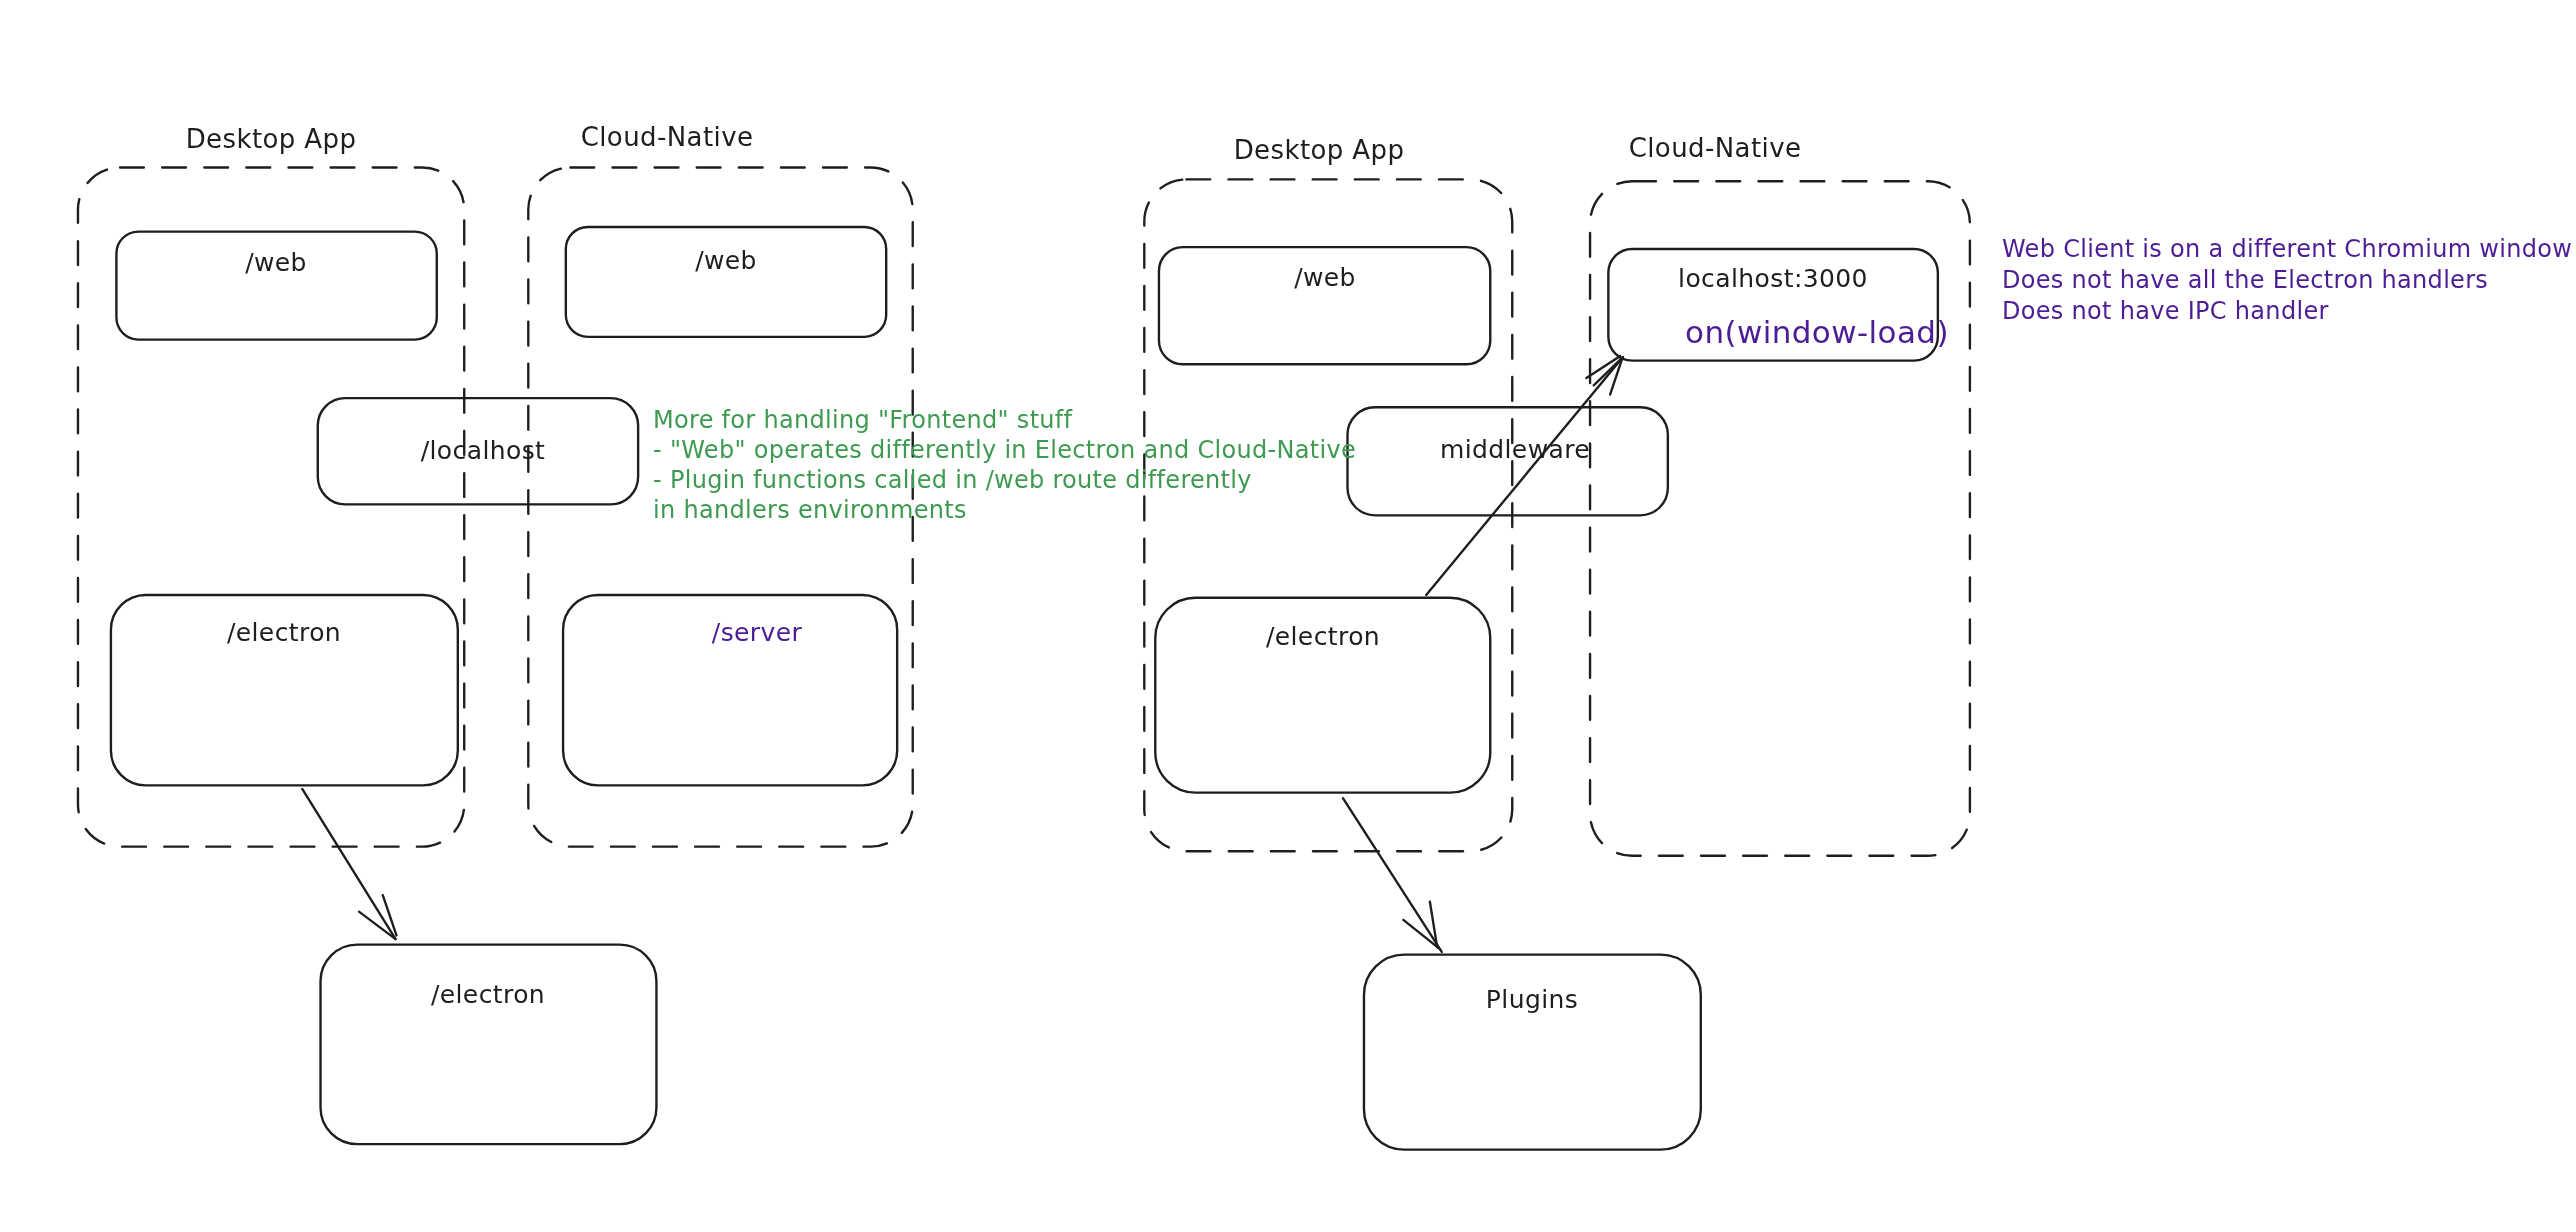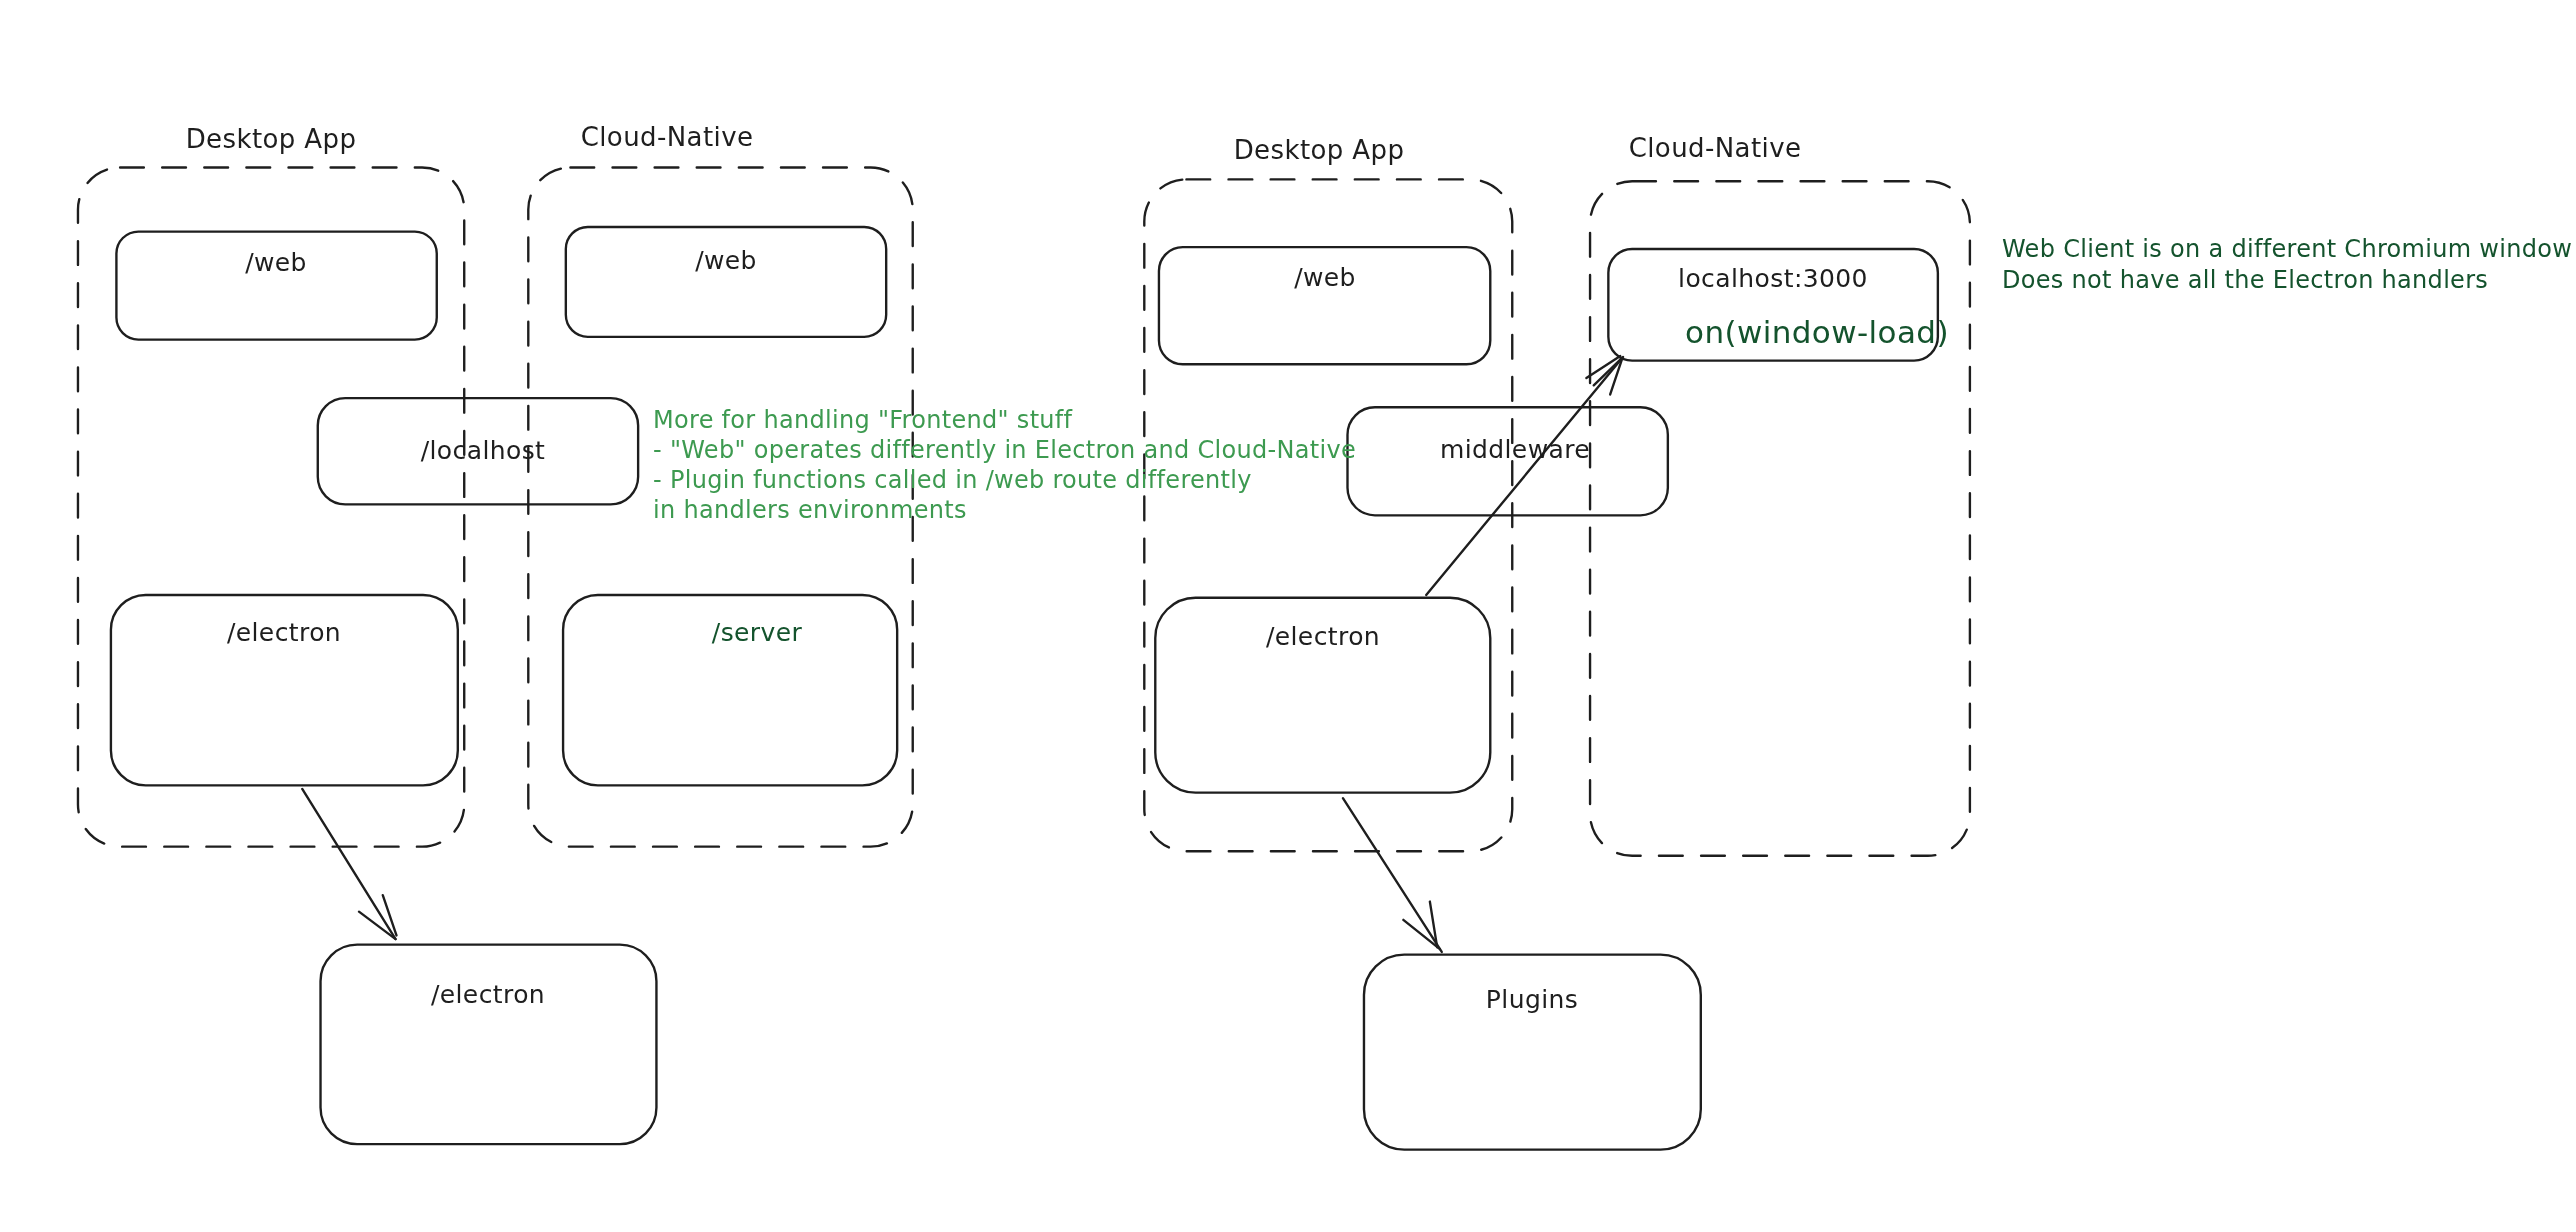--- a/index.html
+++ b/index.html
@@ -18,21 +18,21 @@
     white-space:nowrap;
     font-size:25px;
     letter-spacing:0.4px;
   }
   .grp{font-size:26px;}
   .small{font-size:31px;}
   .note{position:absolute;white-space:nowrap;font-size:24px;letter-spacing:0.3px;}
   .note div{height:30px;line-height:30px;}
   .note-red div{height:31px;line-height:31px;}
   .green{color:#3d9a50;}
-  .red{color:#14532d;}
+  .red{color:#4c1d95;}
 </style>
 </head>
 <body>
 
 <div id="canvas">
 
   <svg class="layer" width="2576" height="1232" viewBox="0 0 2814 1346">
     <g stroke="#1e1e1e" stroke-width="2.6" fill="none" stroke-linecap="round">
 
       <rect x="85" y="183" width="422" height="742" rx="46" stroke-dasharray="26 20"></rect>
@@ -97,16 +97,17 @@
   <div class="lbl" style="left:1325px;top:277px">/web</div>
   <div class="lbl" style="left:1773px;top:278px">localhost:3000</div>
   <div class="lbl red small" style="left:1817px;top:332px">on(window-load)</div>
   <div class="lbl" style="left:1515px;top:449px">middleware</div>
   <div class="lbl" style="left:1323px;top:636px">/electron</div>
   <div class="lbl" style="left:1532px;top:999px">Plugins</div>
 
   <div class="note note-red red small" style="left:2002px;top:234px">
     <div>Web Client is on a different Chromium window</div>
     <div>Does not have all the Electron handlers</div>
+    <div>Does not have IPC handler</div>
   </div>
 
 </div>
 
 
 </body></html>

